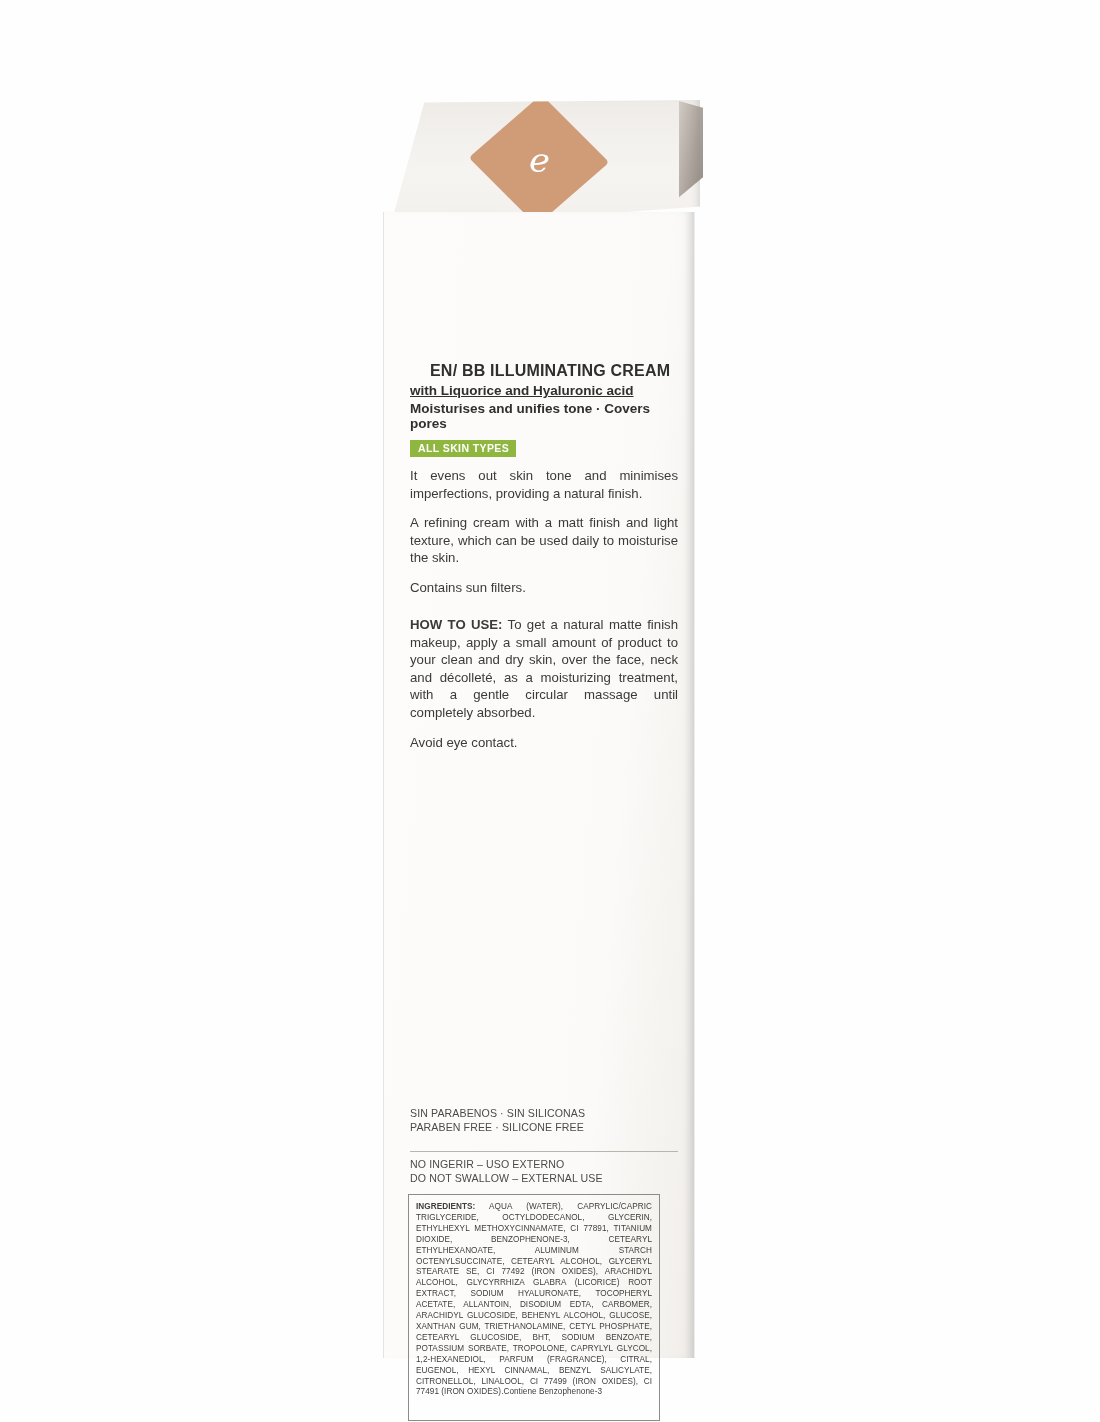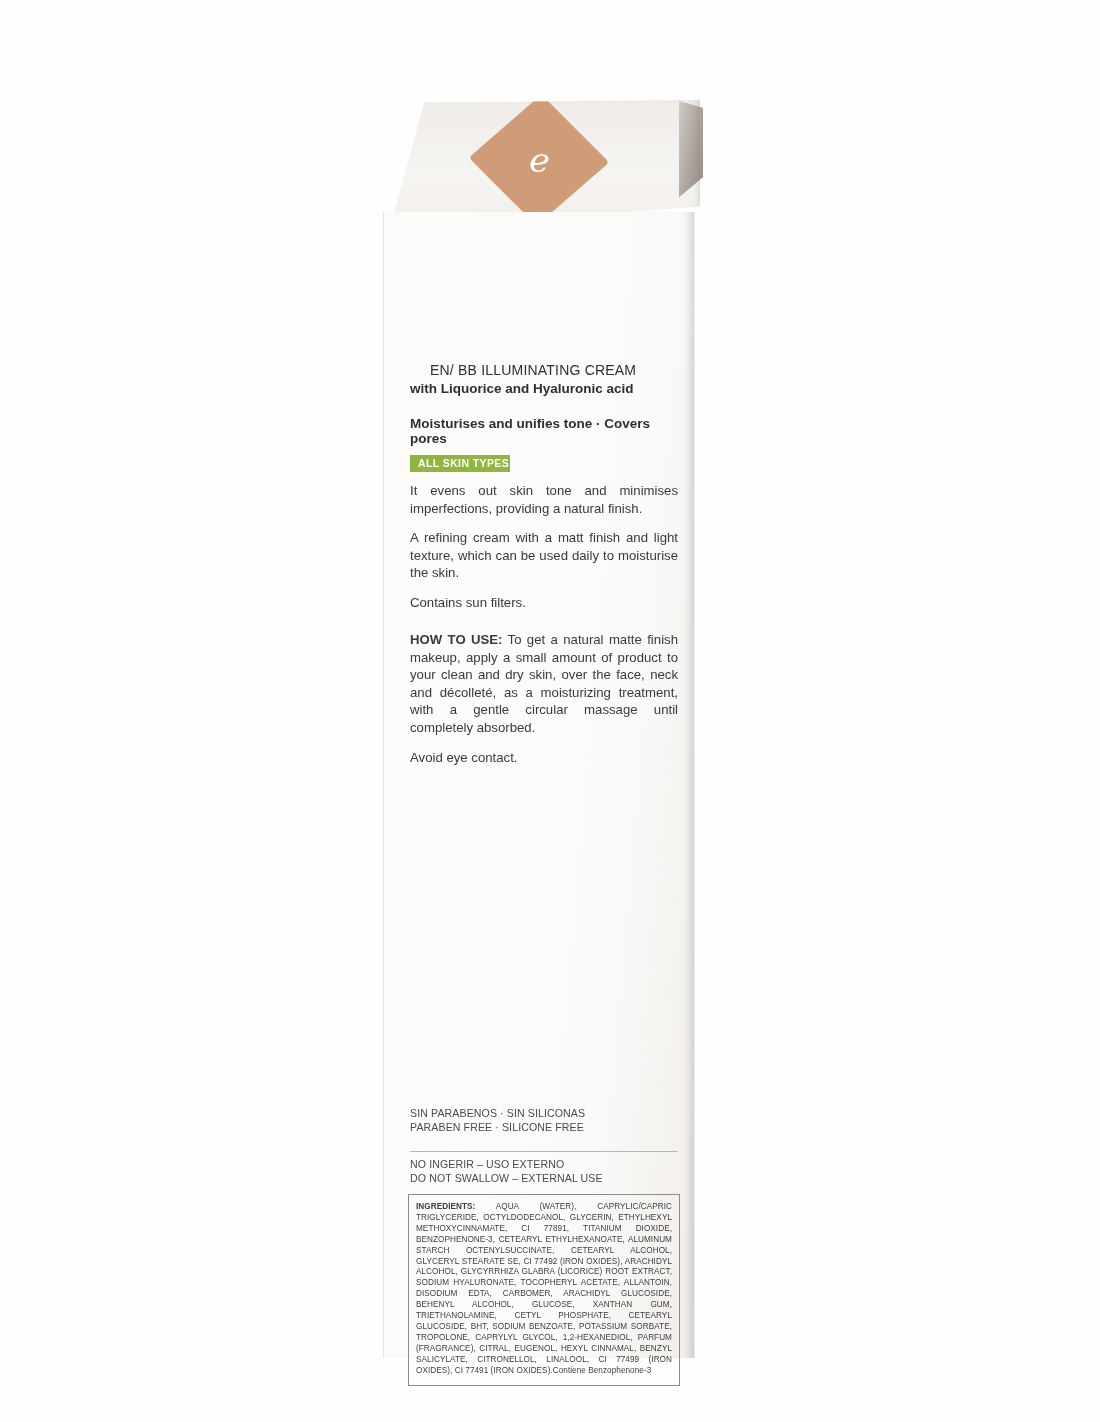--- a/index.html
+++ b/index.html
@@ -100,44 +100,45 @@
 
   
   .content {
     position: absolute;
     left: 26px;
     top: 150px;
     width: 268px;
     color: #2f2f2f;
   }
   .hd1 {
-    font-size: 14px;
-    font-weight: normal;
+    font-size: 16px;
+    font-weight: bold;
     letter-spacing: .2px;
     margin-bottom: 3px;
     padding-left: 20px;
   }
   .hd2 {
     font-size: 13.5px;
     font-weight: bold;
-    margin-bottom: 20px;
+    margin-bottom: 3px;
+    text-decoration: underline;
   }
   .hd3 {
     font-size: 13.5px;
     font-weight: bold;
     margin-bottom: 7px;
   }
   .skin-badge {
     display: inline-block;
     background: #8fb63f;
     color: #ffffff;
     font-size: 10.5px;
     font-weight: bold;
     letter-spacing: .4px;
-    padding: 2px 1px 3px 8px;
+    padding: 2px 7px 3px 8px;
     margin-bottom: 10px;
   }
   p.body {
     font-size: 13.2px;
     line-height: 1.33;
     margin: 0 0 12px 0;
     text-align: justify;
     color: #3a3a3a;
   }
   p.body.lastpar { margin-bottom: 20px; }
@@ -171,23 +172,23 @@
     width: 268px;
     font-size: 10.6px;
     line-height: 1.28;
     color: #4a4a4a;
     letter-spacing: .1px;
   }
   .ing-box {
     position: absolute;
     left: 24px;
     top: 982px;
-    width: 272px;
+    width: 252px;
     border: 1px solid #8e8a85;
-    padding: 7px 7px 8px 7px;
+    padding: 7px 7px 22px 7px;
     box-sizing: border-box;
   }
   .ing-box p {
     margin: 0;
     font-size: 8.2px;
     line-height: 1.33;
     text-align: justify;
     color: #3d3d3d;
     letter-spacing: .05px;
   }

